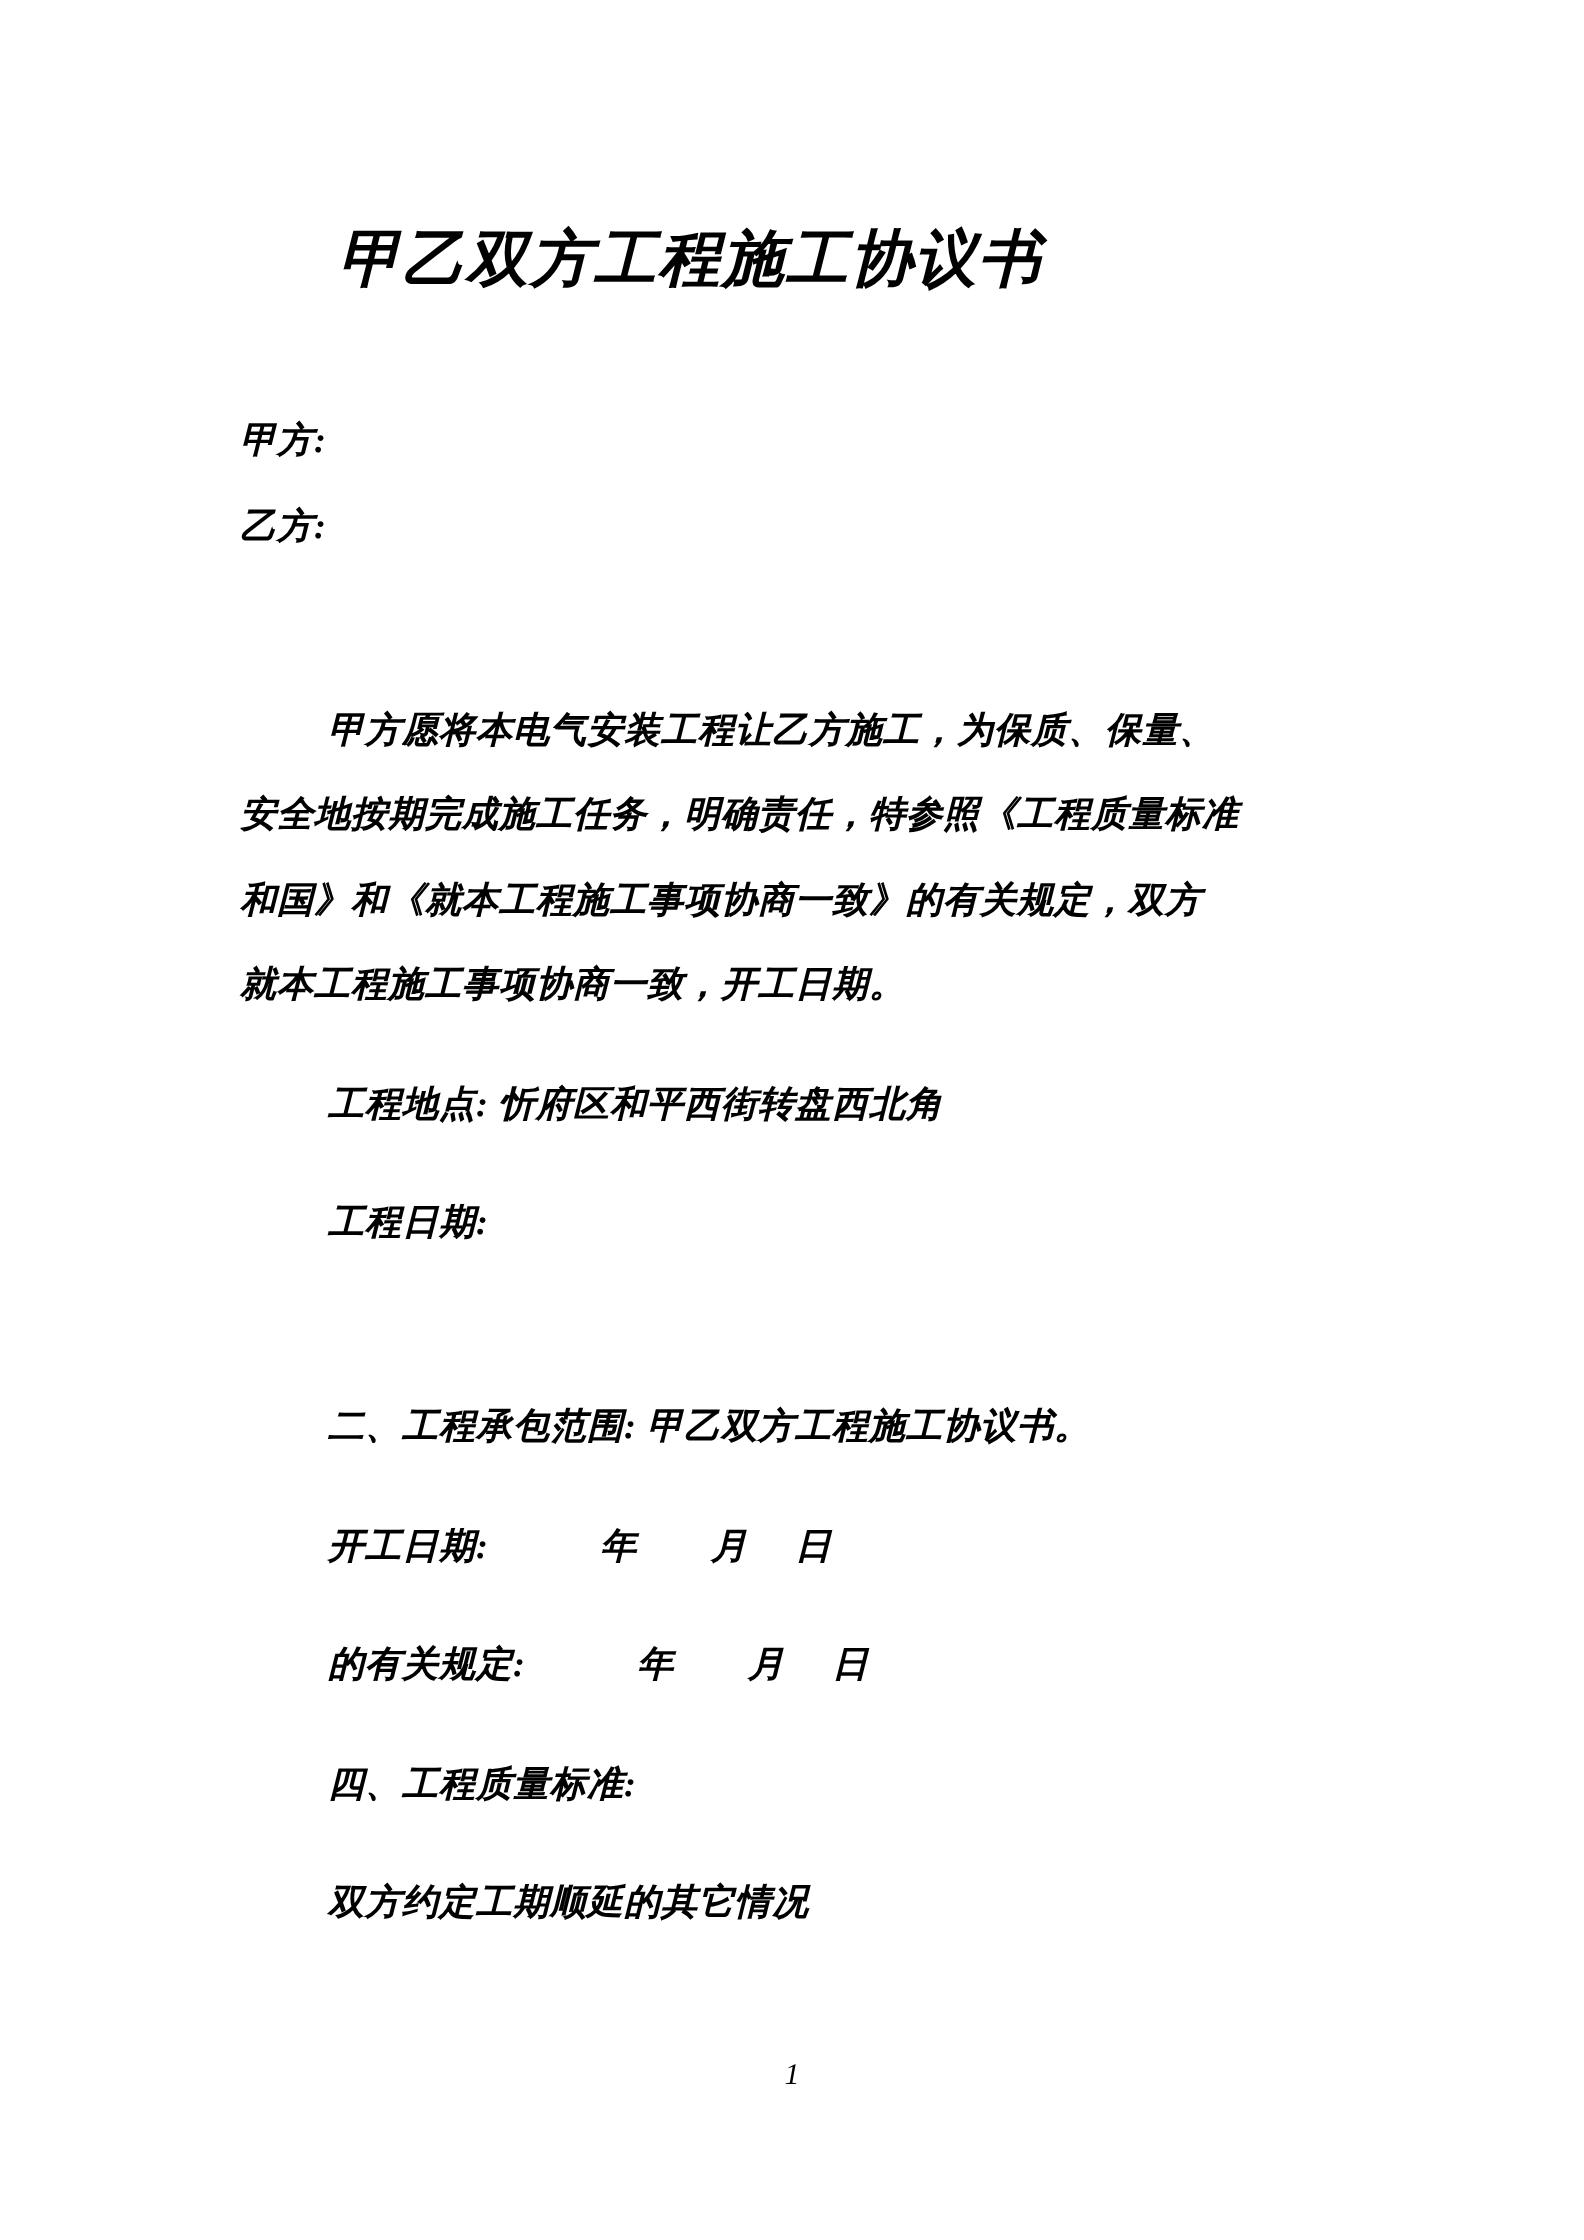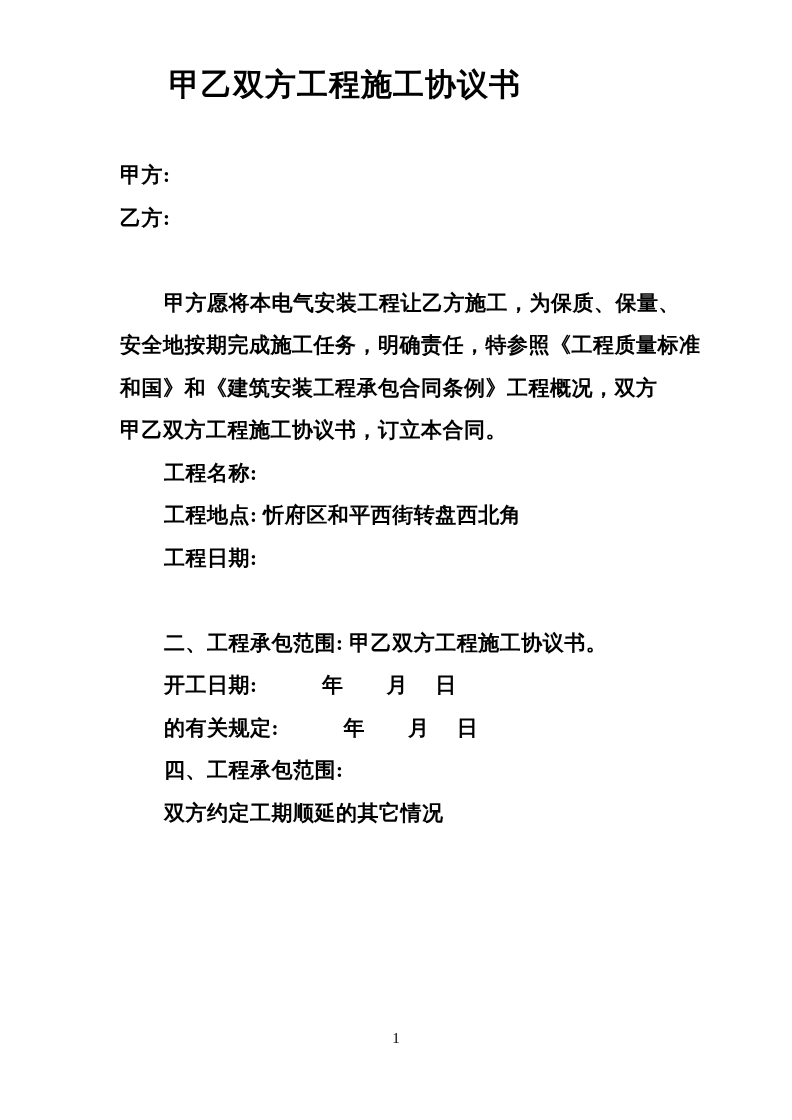--- a/index.html
+++ b/index.html
@@ -9,43 +9,45 @@
     background: #ffffff;
     font-family: "Liberation Serif", "DejaVu Serif", serif;
     color: #000000;
     overflow: hidden;
   }
   .page {
     position: relative;
     width: 692px;
     height: 1120px;
     background: #ffffff;
-    padding: 60px 122px 0 120px;
+    padding: 105px 122px 0 120px;
+    font-style: italic;
   }
   .doc-title {
     font-size: 31px;
     line-height: 49px;
     font-weight: bold;
     text-align: center;
     letter-spacing: 1px;
     margin-bottom: 45px;
     white-space: pre;
   }
   .doc-body {
-    font-size: 21px;
+    font-size: 18px;
     font-weight: bold;
   }
   .line {
     line-height: 42.5px;
     min-height: 42.5px;
     white-space: pre;
     letter-spacing: 0.5px;
   }
   .line.indent {
     padding-left: 44px;
+    margin-top: 17px;
   }
   .page-footer {
     position: absolute;
     top: 1028px;
     left: 0;
     width: 792px;
     text-align: center;
     font-size: 15px;
     font-weight: normal;
     line-height: 20px;
@@ -57,27 +59,26 @@
 <div class="page">
   <div class="doc-title">甲乙双方工程施工协议书</div>
 
   <div class="doc-body">
 
   <div class="line">甲方:</div>
       <div class="line">乙方:</div>
       <div class="line">&nbsp;</div>
       <div class="line indent">甲方愿将本电气安装工程让乙方施工，为保质、保量、</div>
       <div class="line">安全地按期完成施工任务，明确责任，特参照《工程质量标准</div>
-      <div class="line">和国》和《建筑安装工程承包合同条例》工程概况，双方</div>
-      <div class="line">甲乙双方工程施工协议书，订立本合同。</div>
-      <div class="line indent">工程名称:</div>
+      <div class="line">和国》和《就本工程施工事项协商一致》的有关规定，双方</div>
+      <div class="line">就本工程施工事项协商一致，开工日期。</div>
       <div class="line indent">工程地点: 忻府区和平西街转盘西北角</div>
       <div class="line indent">工程日期:</div>
       <div class="line">&nbsp;</div>
       <div class="line indent">二、工程承包范围: 甲乙双方工程施工协议书。</div>
       <div class="line indent">开工日期:　　　年　　月　 日</div>
       <div class="line indent">的有关规定:　　　年　　月　 日</div>
-      <div class="line indent">四、工程承包范围:</div>
+      <div class="line indent">四、工程质量标准:</div>
       <div class="line indent">双方约定工期顺延的其它情况</div>
     </div>
 
   <div class="page-footer">1</div>
 </div>
 
 </body></html>

